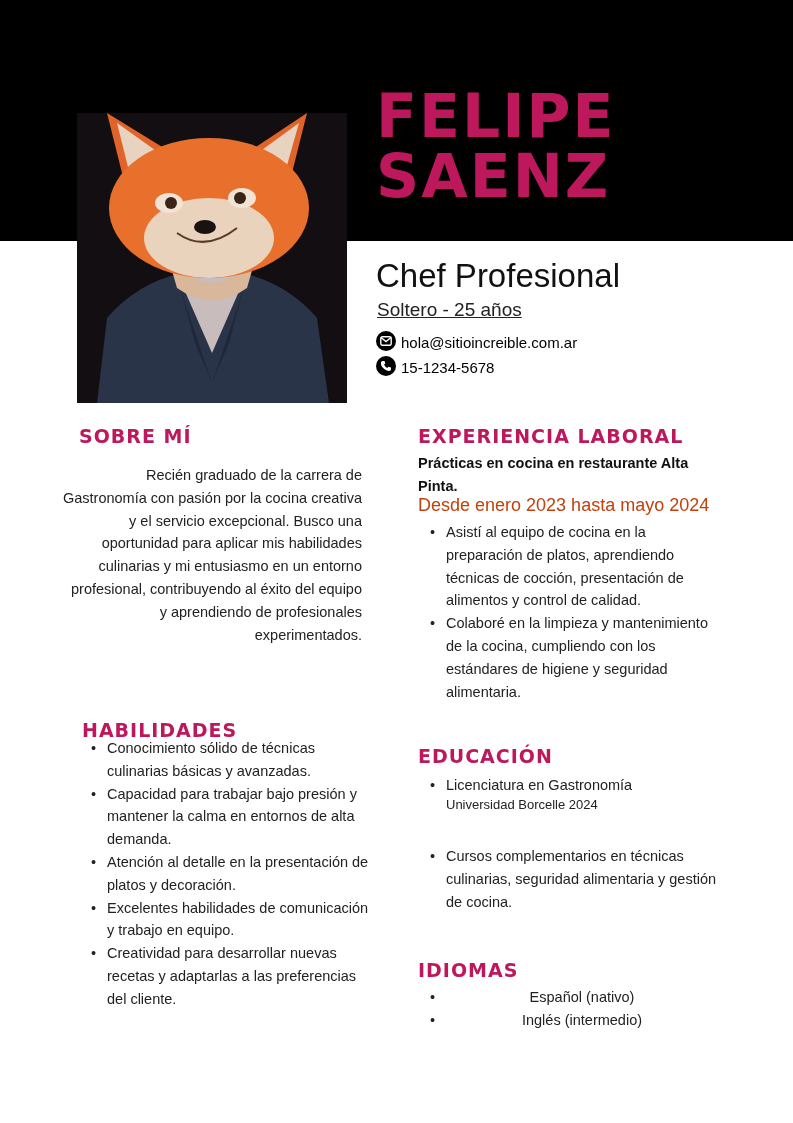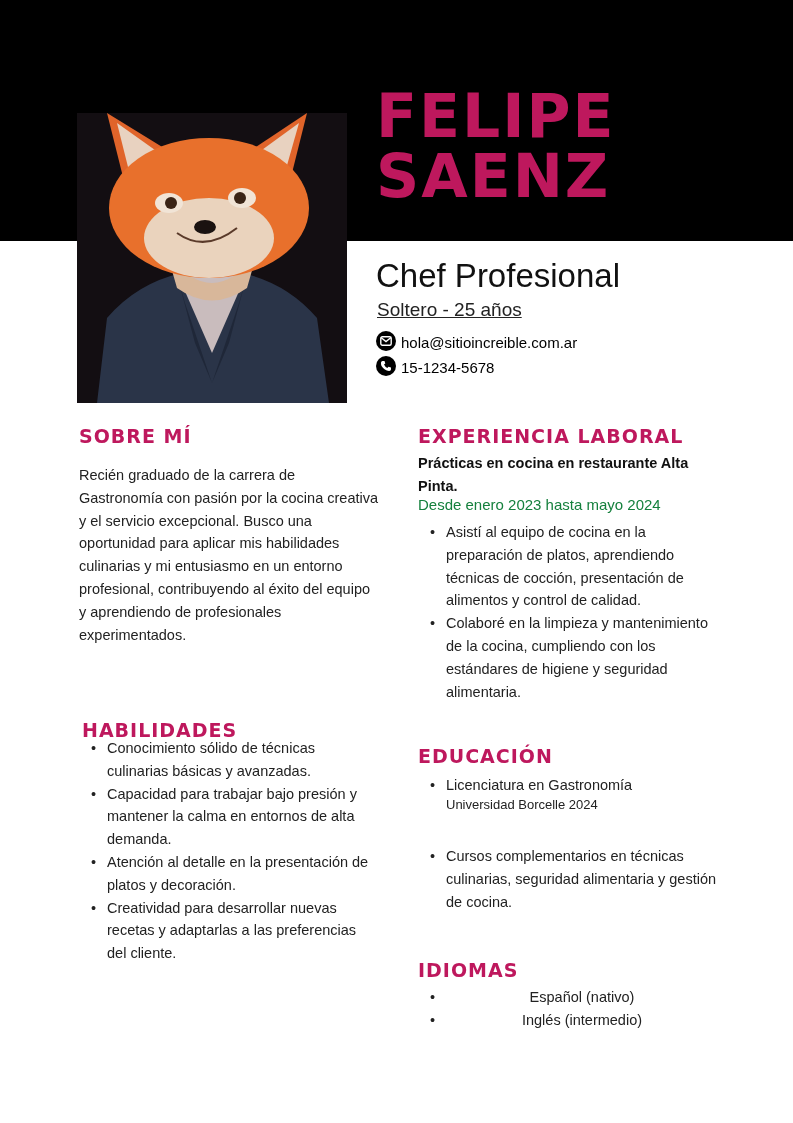--- a/index.html
+++ b/index.html
@@ -21,21 +21,21 @@
 
     .section-title { position: absolute; font-family: "DejaVu Sans", sans-serif; font-weight: bold; font-size: 19px; letter-spacing: 1px; color: #be185d; }
 
     .body-text { position: absolute; font-size: 14.5px; line-height: 22.8px; color: #222; }
 
     ul.bul { list-style: none; position: absolute; font-size: 14.5px; line-height: 22.8px; color: #222; }
     ul.bul li { position: relative; padding-left: 28px; }
     ul.bul li::before { content: "•"; position: absolute; left: 12px; top: 0; }
 
     .job-title { position: absolute; left: 418px; top: 452px; width: 300px; font-weight: bold; font-size: 14.5px; line-height: 22.5px; color: #111; }
-    .job-dates { position: absolute; left: 418px; top: 494px; font-size: 15px; line-height: 22px; color: #15803d; }
+    .job-dates { position: absolute; left: 418px; top: 494px; font-size: 18px; line-height: 22px; color: #c2410c; }
 
     .edu-sub { display: block; font-size: 13px; line-height: 16px; }
   </style>
 </head>
 <body>
 
 <div class="top-band"></div>
 
 <div class="photo">
   <svg width="270" height="290" viewBox="0 0 270 290">
@@ -90,27 +90,28 @@
 <div class="contact phone">
   <span class="ico">
     <svg width="12" height="12" viewBox="0 0 12 12">
         <path d="M2.5 1 L4.5 1 L5.3 3.6 L4 4.6 Q5 7 7.4 8 L8.4 6.7 L11 7.5 L11 9.5 Q10.5 11 9 11 Q4.5 10.5 1.5 6 Q0.8 4 1 2.5 Q1.2 1.2 2.5 1 Z" fill="#fff"></path>
       </svg>
   </span>
   <span>15-1234-5678</span>
 </div>
 
 <div class="section-title" style="left:79px; top:425px;">SOBRE MÍ</div>
-<div class="body-text" style="left:79px; top:464px; width:300px;">Recién graduado de la carrera de Gastronomía con pasión por la cocina creativa y el servicio excepcional. Busco una oportunidad para aplicar mis habilidades culinarias y mi entusiasmo en un entorno profesional, contribuyendo al éxito del equipo y aprendiendo de profesionales experimentados.</div>
+<div class="body-text" style="left:62px; top:464px; width:300px;text-align:right;">Recién graduado de la carrera de Gastronomía con pasión por la cocina creativa y el servicio excepcional. Busco una oportunidad para aplicar mis habilidades culinarias y mi entusiasmo en un entorno profesional, contribuyendo al éxito del equipo y aprendiendo de profesionales experimentados.</div>
 
 <div class="section-title" style="left:82px; top:699px;margin-top:20px;">HABILIDADES</div>
 <ul class="bul" style="left:79px; top:737px; width:300px;">
   <li>Conocimiento sólido de técnicas culinarias básicas y avanzadas.</li>
   <li>Capacidad para trabajar bajo presión y mantener la calma en entornos de alta demanda.</li>
   <li>Atención al detalle en la presentación de platos y decoración.</li>
+  <li>Excelentes habilidades de comunicación y trabajo en equipo.</li>
   <li>Creatividad para desarrollar nuevas recetas y adaptarlas a las preferencias del cliente.</li>
 </ul>
 
 <div class="section-title" style="left:418px; top:425px;">EXPERIENCIA LABORAL</div>
 <div class="job-title">Prácticas en cocina en restaurante Alta Pinta.</div>
 <div class="job-dates">Desde enero 2023 hasta mayo 2024</div>
 <ul class="bul" style="left:418px; top:521px; width:300px;">
   <li>Asistí al equipo de cocina en la preparación de platos, aprendiendo técnicas de cocción, presentación de alimentos y control de calidad.</li>
   <li>Colaboré en la limpieza y mantenimiento de la cocina, cumpliendo con los estándares de higiene y seguridad alimentaria.</li>
 </ul>

